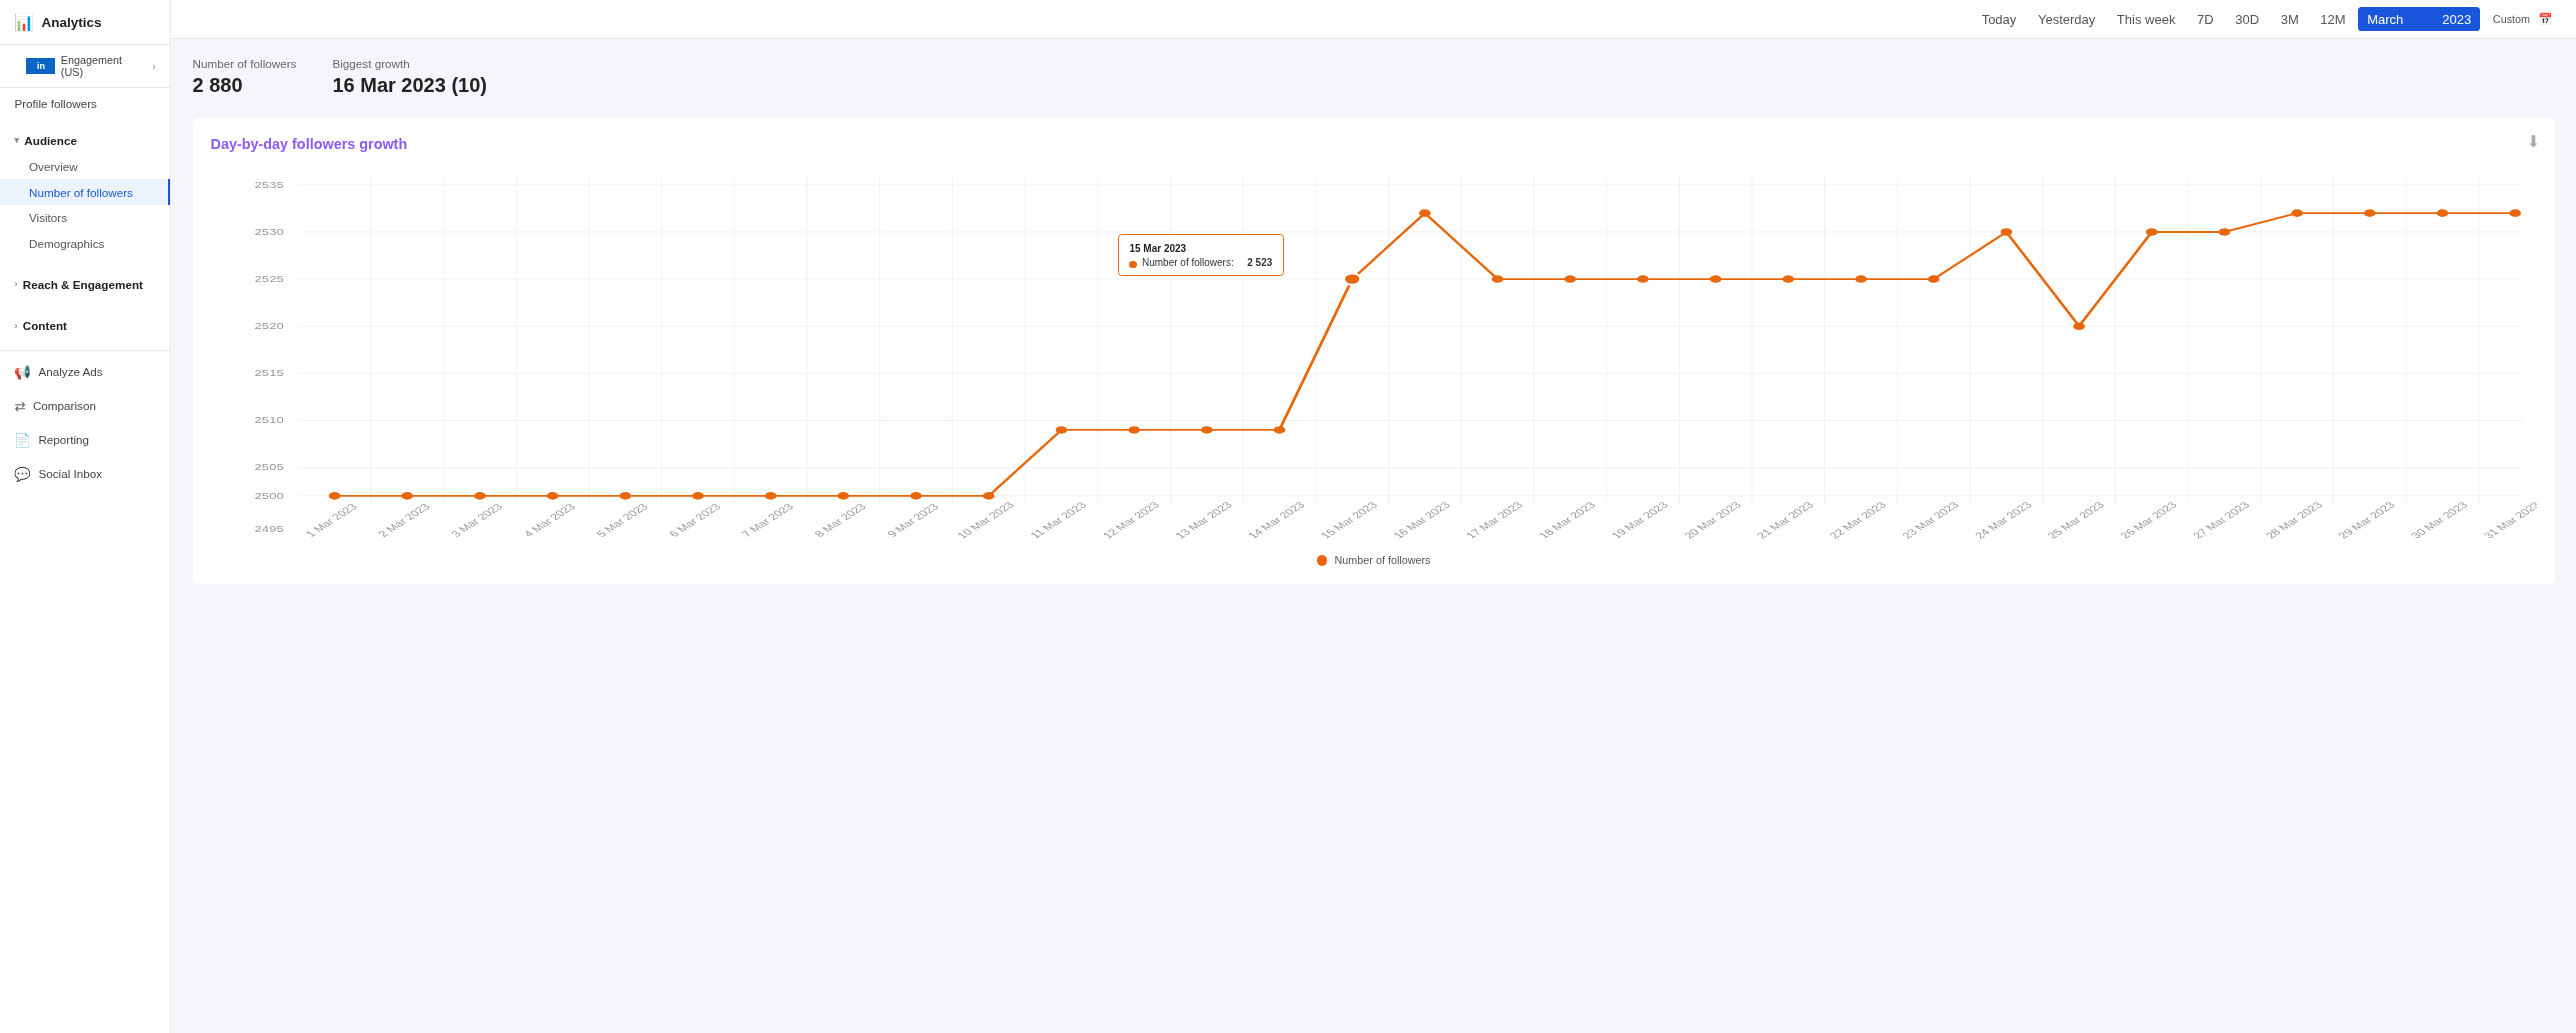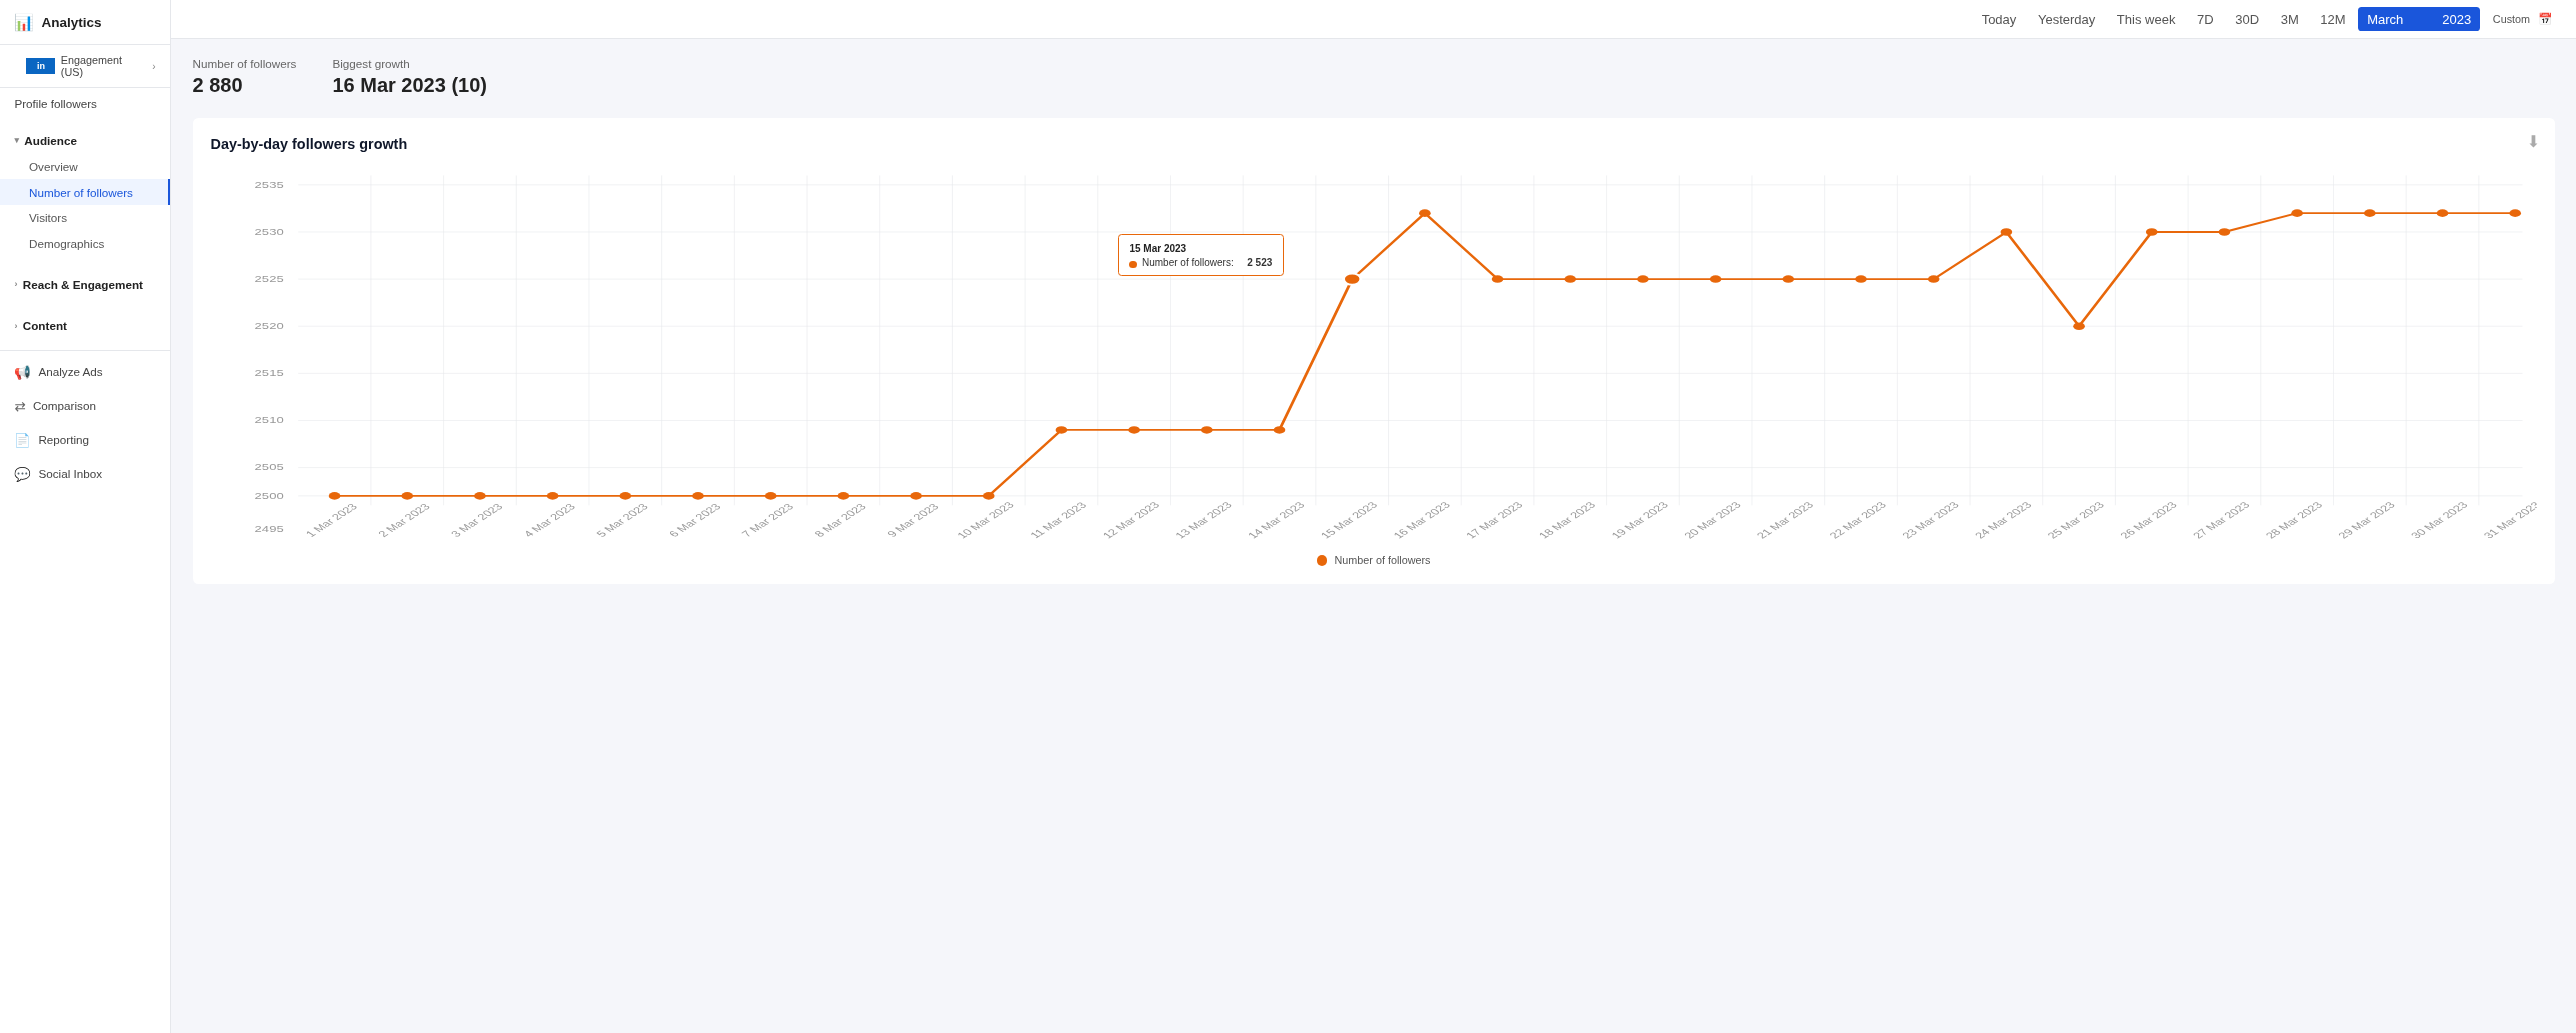--- a/index.html
+++ b/index.html
@@ -33,21 +33,21 @@
     .topbar-custom { display: flex; align-items: center; gap: 8px; padding: 4.5px 9px; font-size: 10.8px; color: #555; cursor: pointer; }
     .topbar-cal-icon { font-size: 11.7px; }
 
     .content { flex: 1; overflow-y: auto; padding: 18px 21.5px; }
 
     .stats-row { display: flex; gap: 36px; margin-bottom: 21.5px; }
     .stat-block h3 { font-size: 11.7px; color: #666; font-weight: 400; margin-bottom: 3.6px; }
     .stat-block .value { font-size: 20px; font-weight: 600; color: #222; }
 
     .chart-section { background: #fff; border-radius: 5.4px; padding: 18px; position: relative; }
-    .chart-title { font-size: 14.4px; font-weight: 600; color: #0f172a; margin-bottom: 14.4px; }
+    .chart-title { font-size: 14.4px; font-weight: 600; color: #8b5cf6; margin-bottom: 14.4px; }
     .download-icon { position: absolute; top: 14.4px; right: 14.4px; color: #aaa; cursor: pointer; font-size: 16px; }
 
     .chart-area { position: relative; width: 100%; height: 377px; }
     .chart-svg { width: 100%; height: 100%; }
 
     .chart-legend { display: flex; align-items: center; justify-content: center; gap: 7.2px; margin-top: 10.8px; font-size: 10.8px; color: #555; }
     .legend-dot { width: 10.8px; height: 10.8px; border-radius: 50%; background: #e8670a; display: inline-block; }
 
     .tooltip-box { position: absolute; background: white; border: 1.3px solid #e8670a; border-radius: 3.6px; padding: 7.2px 10.8px; font-size: 10px; pointer-events: none; white-space: nowrap; }
     .tooltip-box .tooltip-date { font-weight: 600; margin-bottom: 3.6px; color: #222; }

